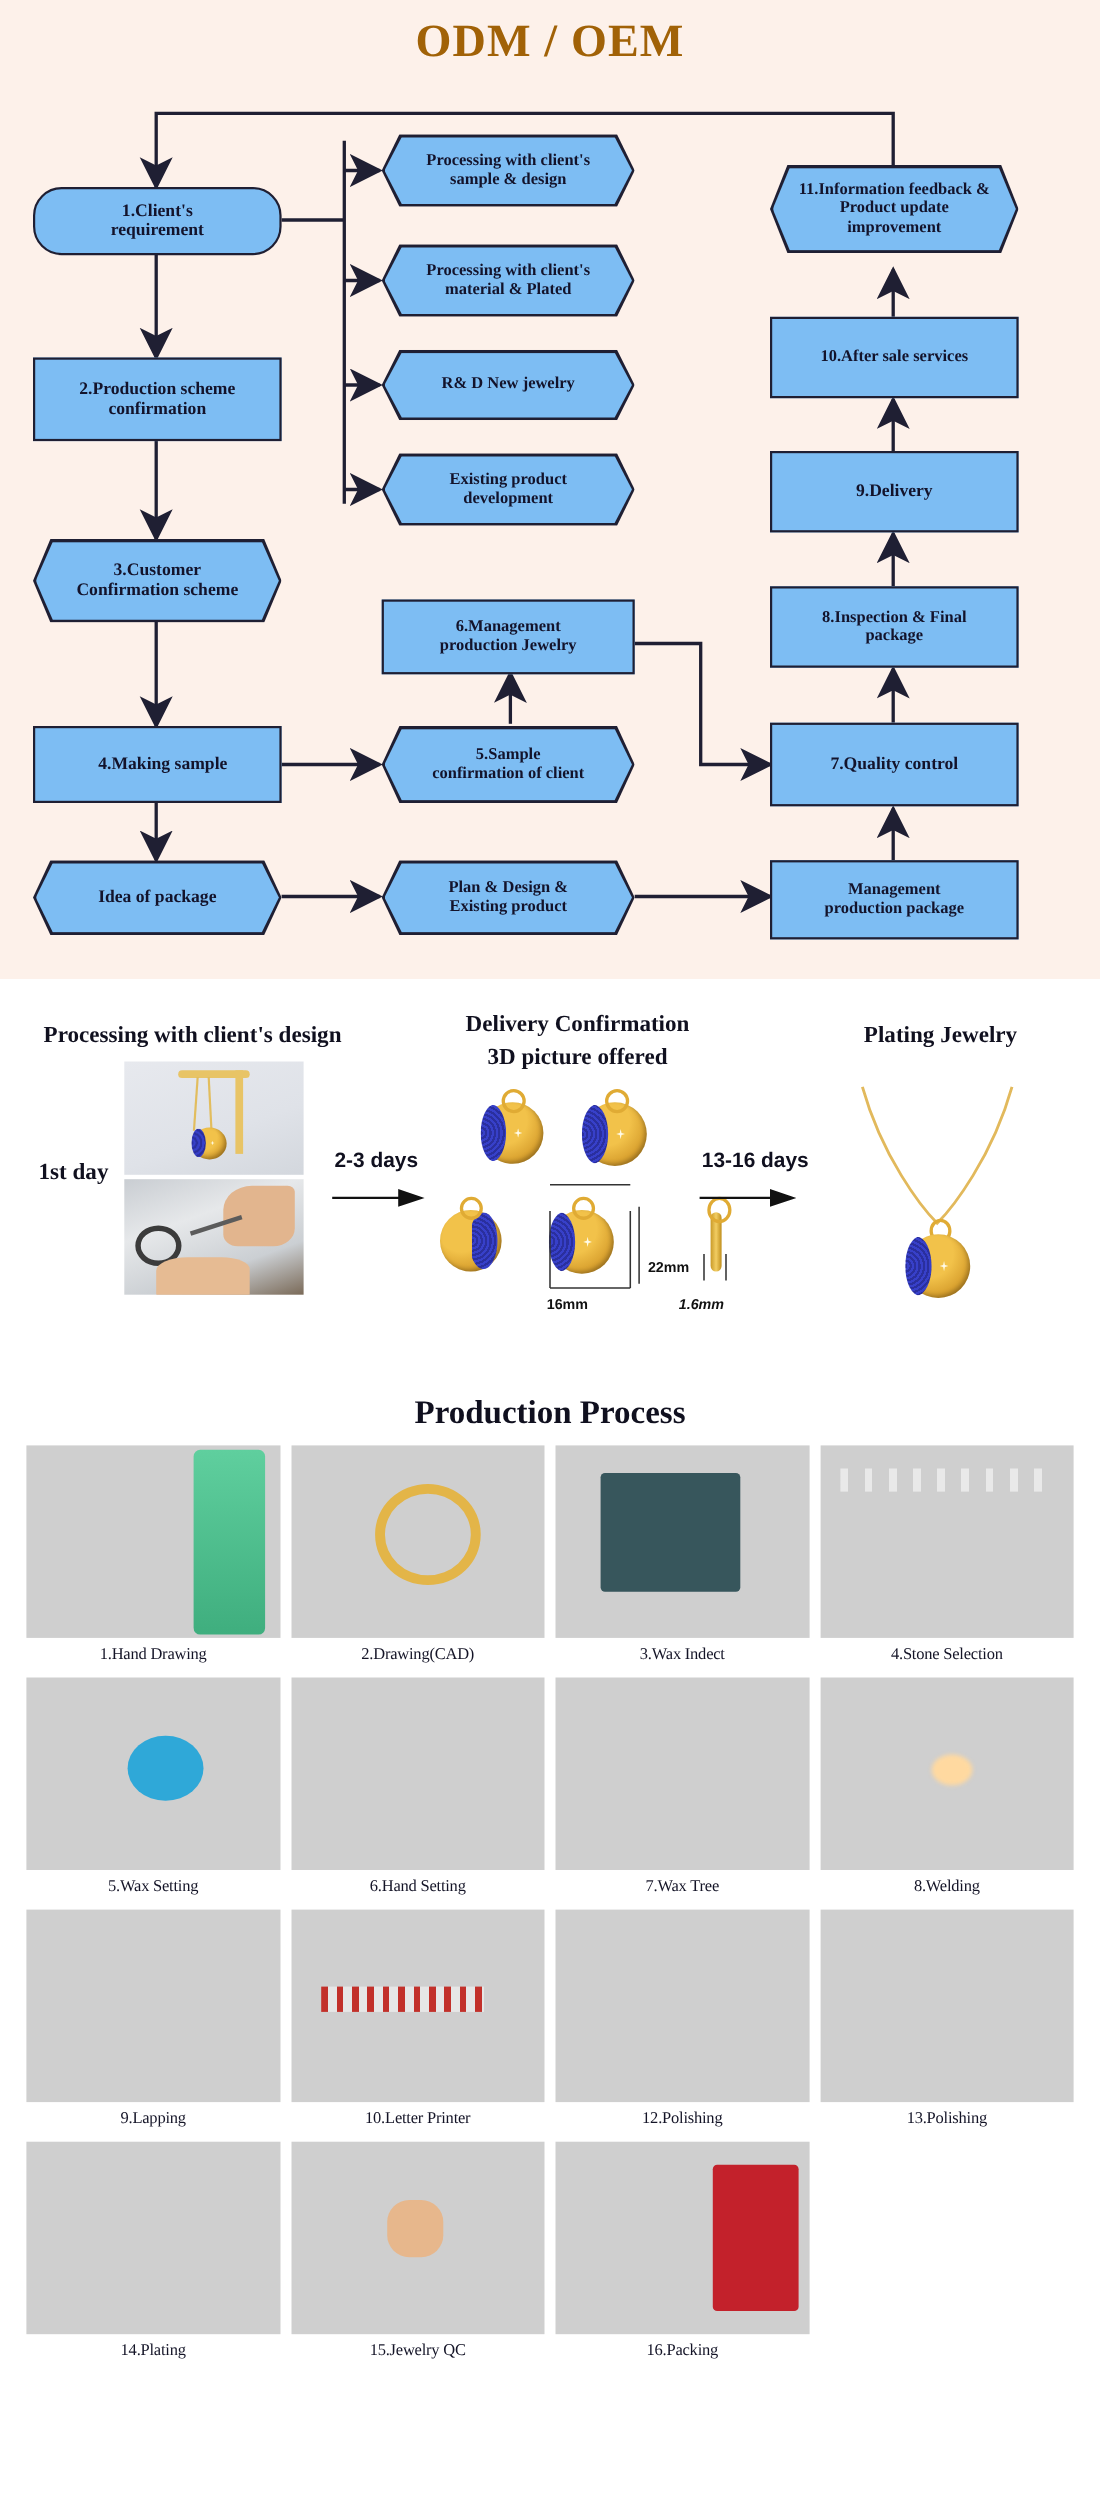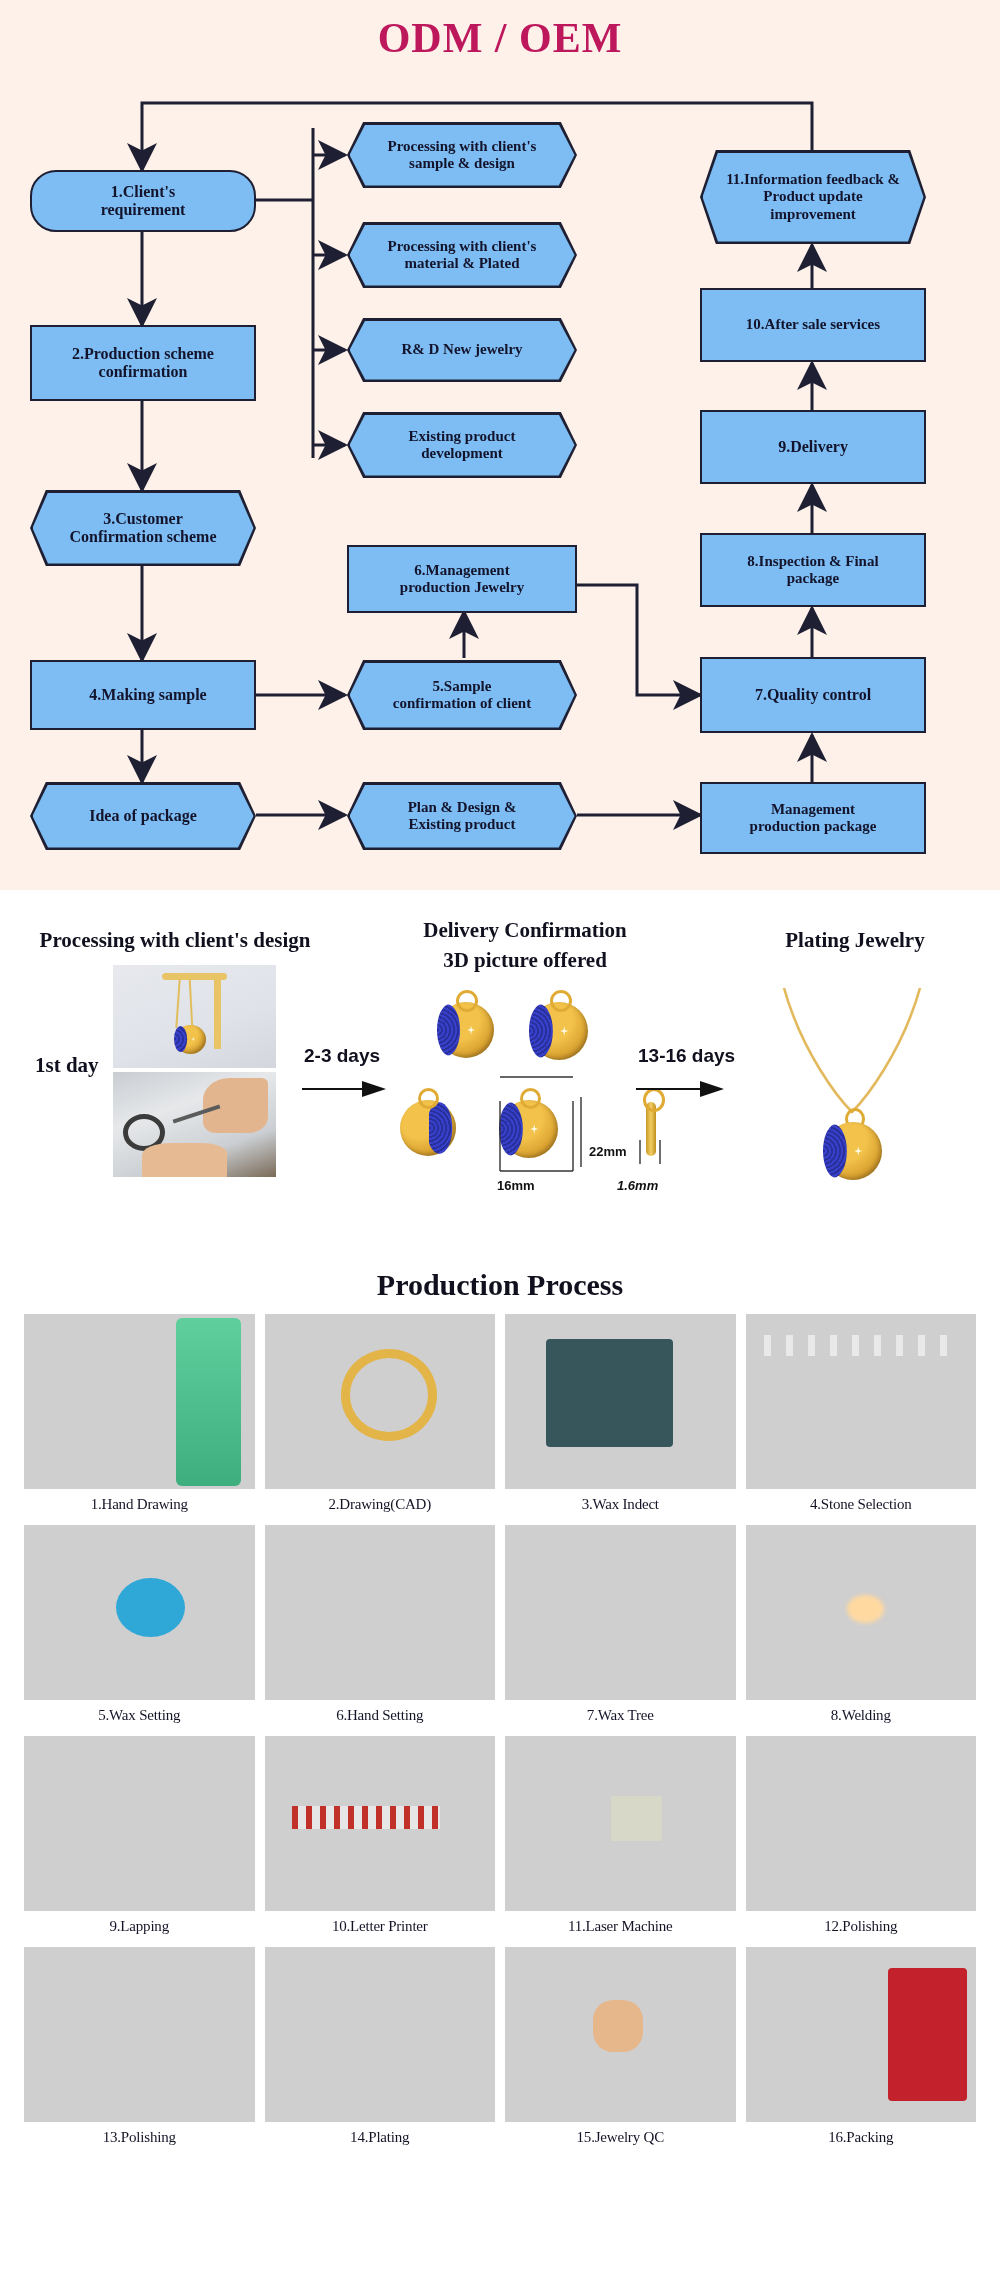--- a/index.html
+++ b/index.html
@@ -21,21 +21,21 @@
     overflow:hidden;
   }
   .flow-title{
     position:absolute;
     top:14px; left:0; width:1000px;
     text-align:center;
     font-size:42px;
     font-weight:bold;
     letter-spacing:1px;
     font-family:"Liberation Serif", serif;
-    color:#be185d;
+    color:#a16207;
   }
 
   
   .node{
     position:absolute;
     background:#7dbdf3;
     border:2.5px solid #1f1f33;
     box-sizing:border-box;
     display:flex;
     align-items:center;
@@ -330,21 +330,21 @@
 confirmation of client</span>
   </div>
 
   <div class="node hex" style="left:347px;top:782px;width:230px;height:68px;">
     <span class="hexborder"></span>
     <span class="hexinner"></span>
     <span class="lbl" style="white-space:pre-line;font-size:15px">Plan &amp; Design &amp;
 Existing product</span>
   </div>
 
-  <div class="node hex" style="left:700px;top:150px;width:226px;height:94px;">
+  <div class="node hex" style="left:700px;top:150px;width:226px;height:80px;">
     <span class="hexborder"></span>
     <span class="hexinner"></span>
     <span class="lbl" style="white-space:pre-line;font-size:15px">11.Information feedback &amp;
 Product update
 improvement</span>
   </div>
 
   <div class="node rect" style="left:700px;top:288px;width:226px;height:74px;">
     <span class="lbl" style="white-space:pre-line;font-size:15px">10.After sale services</span>
   </div>
@@ -508,24 +508,20 @@
 
     <div class="cell">
       <div class="thumb p-lap"></div>
       <div class="cap">9.Lapping</div>
     </div>
     <div class="cell">
       <div class="thumb p-print"></div>
       <div class="cap">10.Letter Printer</div>
     </div>
     <div class="cell">
-      <div class="thumb p-laser"></div>
-      <div class="cap">11.Laser Machine</div>
-    </div>
-    <div class="cell">
       <div class="thumb p-polish"></div>
       <div class="cap">12.Polishing</div>
     </div>
 
     <div class="cell">
       <div class="thumb p-polish2"></div>
       <div class="cap">13.Polishing</div>
     </div>
     <div class="cell">
       <div class="thumb p-plate"></div>

